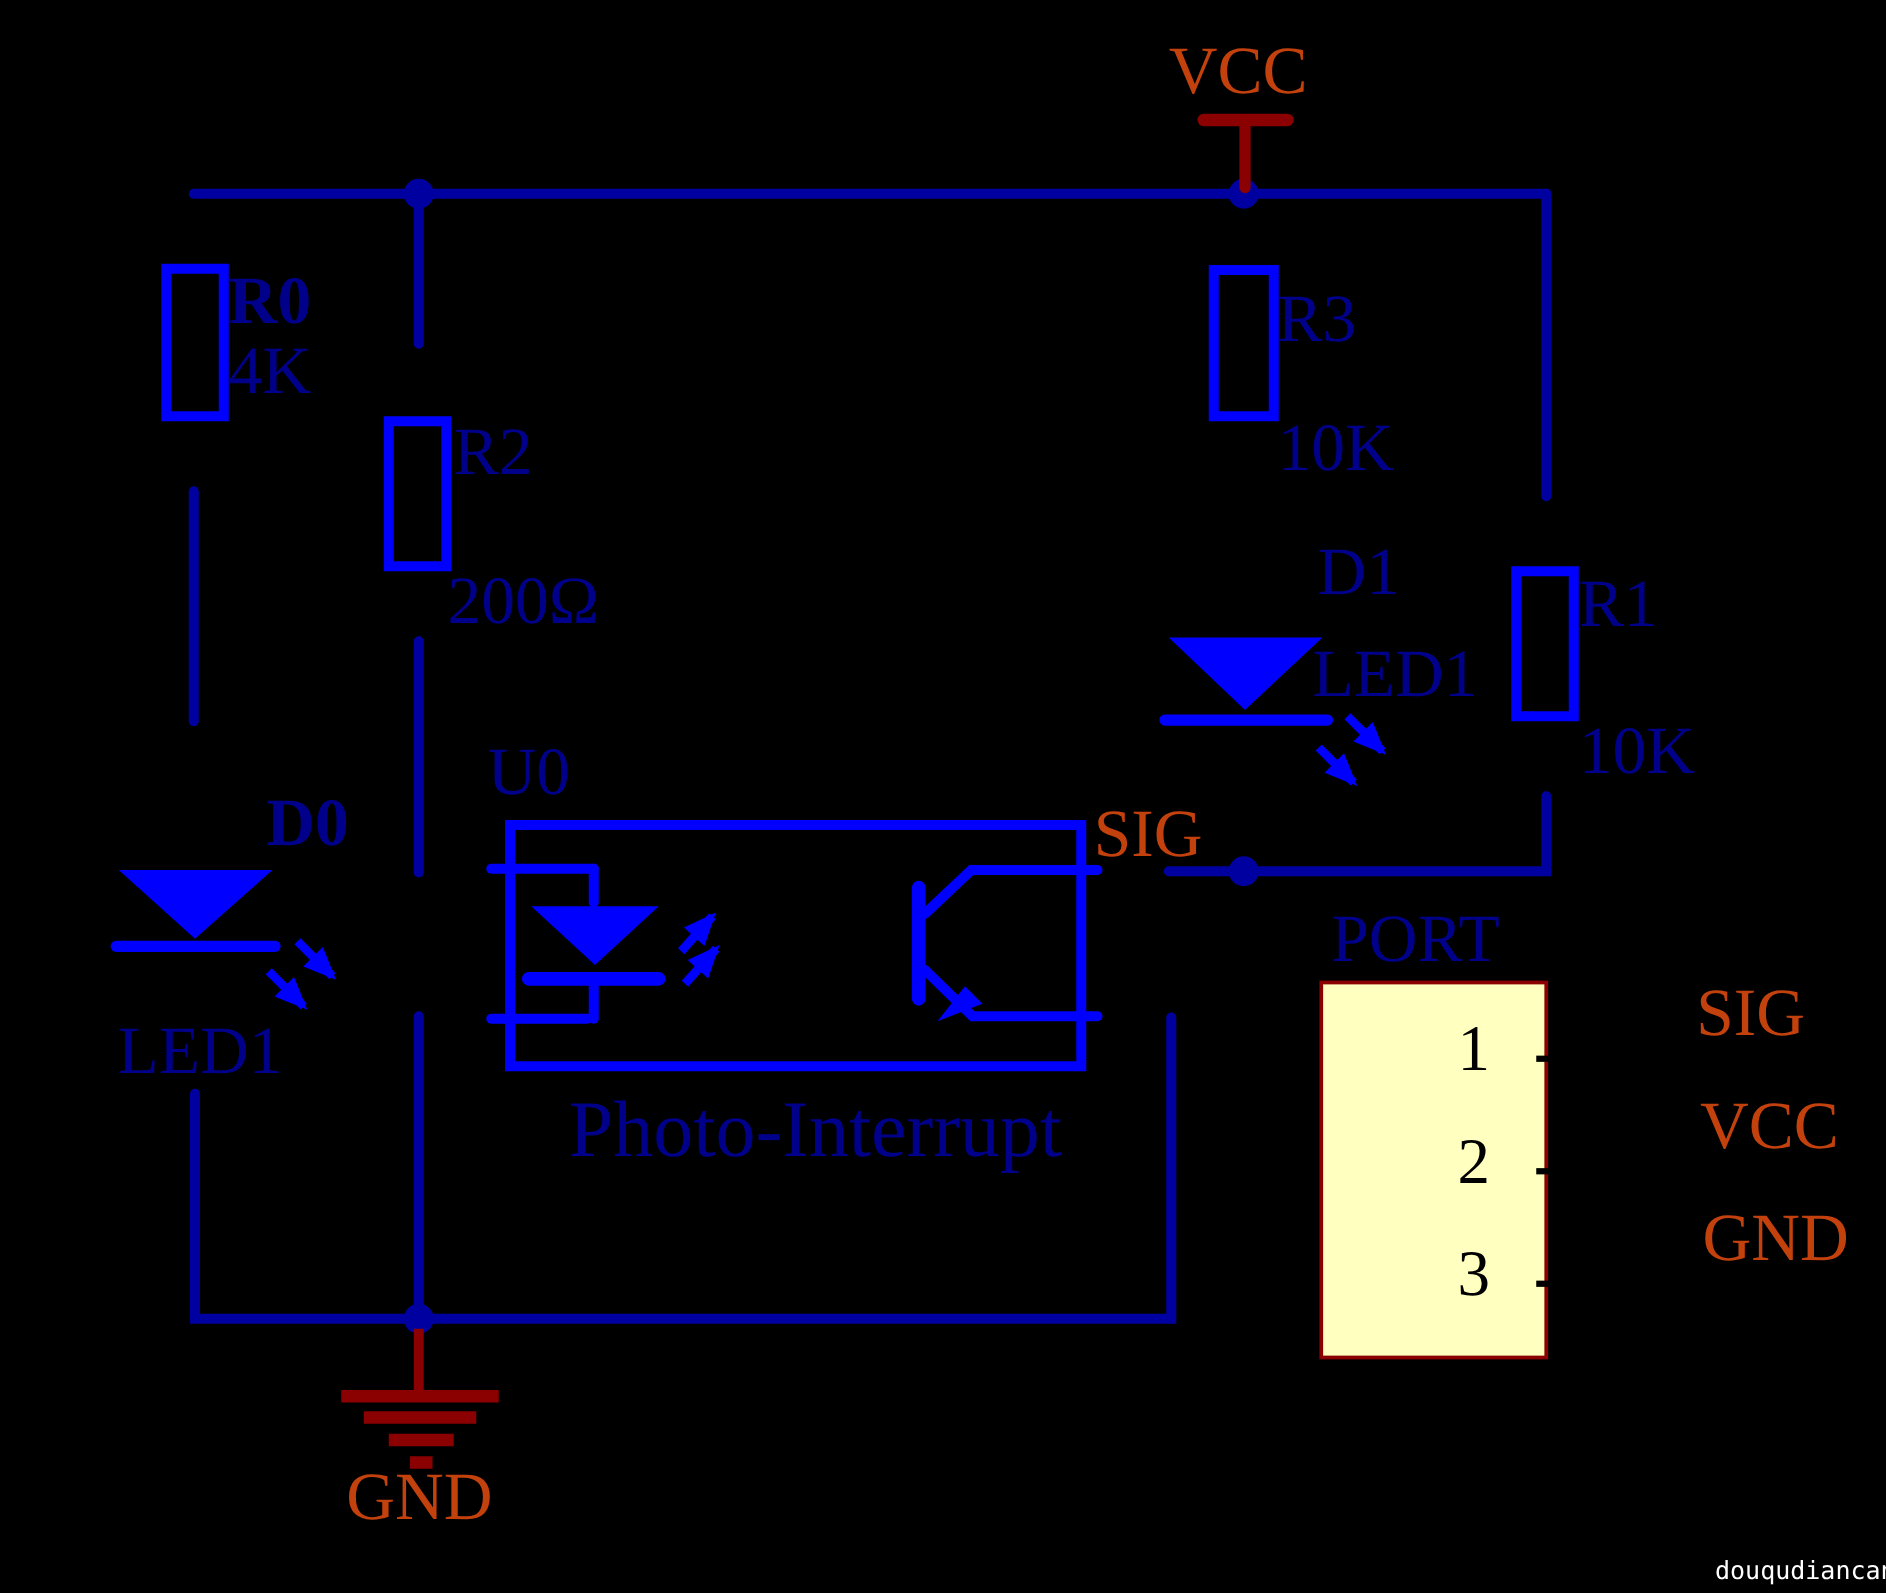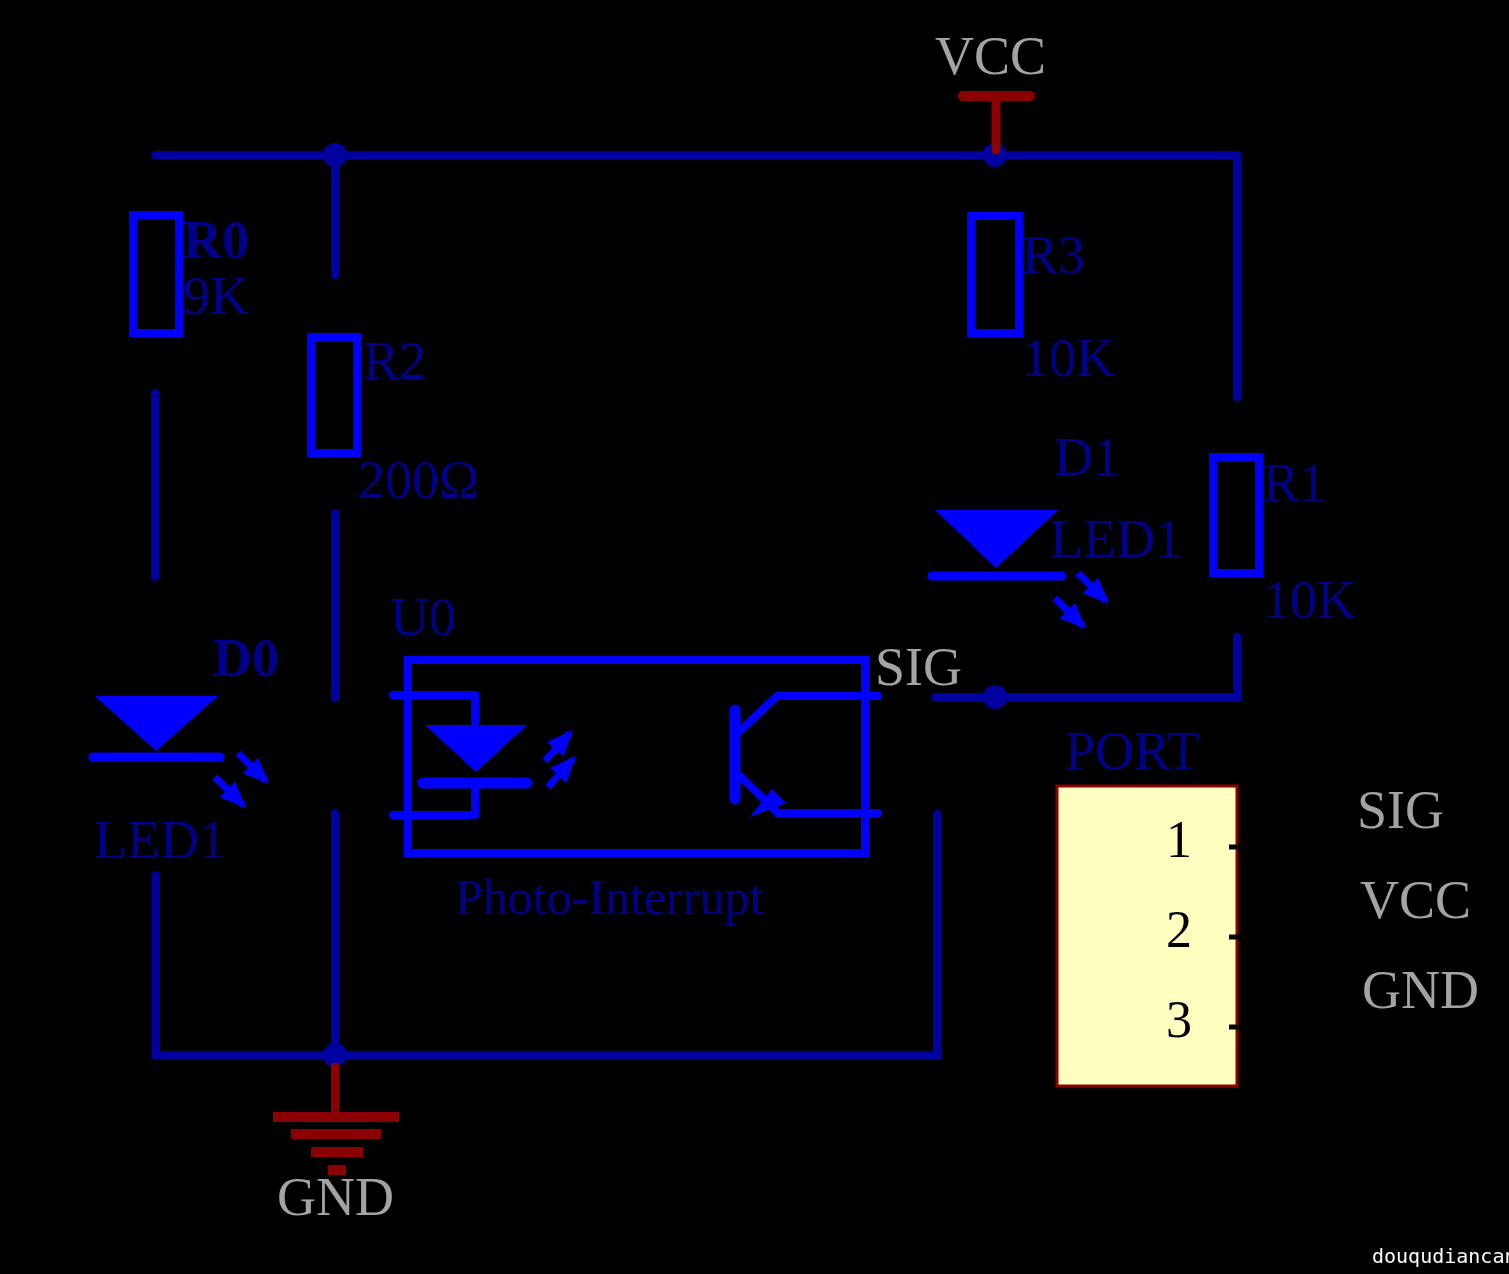--- a/index.html
+++ b/index.html
@@ -12,21 +12,21 @@
   }
   #schematic-svg{position:absolute;left:0;top:0;}
   .lbl{
     position:absolute;
     line-height:1;
     white-space:nowrap;
     font-family:"Liberation Serif",serif;
     font-size:54px;
   }
   .navy{color:#00008B;}
-  .red{color:#a3a3a3;}
+  .red{color:#c2410c;}
   .pin-num{
     position:absolute;
     width:52px;
     text-align:right;
     line-height:1;
     font-size:52px;
     color:#000000;
     font-family:"Liberation Serif",serif;
   }
   .watermark{
@@ -131,39 +131,39 @@
         <path d="M1229,847 H1247"></path>
         <path d="M1229,937 H1247"></path>
         <path d="M1229,1027 H1247"></path>
       </g>
     </g>
   </svg>
 
   <div class="lbl red" style="left:935px;top:29px;">VCC</div>
 
   <div class="lbl navy" style="left:183px;top:213px;font-weight:bold;">R0</div>
-  <div class="lbl navy" style="left:183px;top:269px;">9K</div>
+  <div class="lbl navy" style="left:183px;top:269px;">4K</div>
 
   <div class="lbl navy" style="left:363px;top:334px;">R2</div>
   <div class="lbl navy" style="left:358px;top:453px;">200Ω</div>
 
   <div class="lbl navy" style="left:1022px;top:216px;margin-top:12px;">R3</div>
   <div class="lbl navy" style="left:1022px;top:331px;">10K</div>
 
   <div class="lbl navy" style="left:1263px;top:456px;">R1</div>
   <div class="lbl navy" style="left:1263px;top:573px;">10K</div>
 
   <div class="lbl navy" style="left:213px;top:631px;font-weight:bold;">D0</div>
   <div class="lbl navy" style="left:94px;top:813px;">LED1</div>
 
   <div class="lbl navy" style="left:1054px;top:430px;">D1</div>
   <div class="lbl navy" style="left:1050px;top:512px;">LED1</div>
 
   <div class="lbl navy" style="left:390px;top:590px;">U0</div>
-  <div class="lbl navy" style="left:455px;top:872px;font-size:50px;">Photo-Interrupt</div>
+  <div class="lbl navy" style="left:455px;top:872px;font-size:64px;">Photo-Interrupt</div>
 
   <div class="lbl red" style="left:875px;top:640px;">SIG</div>
 
   <div class="lbl navy" style="left:1065px;top:724px;">PORT</div>
   <div class="pin-num" style="left:1140px;top:814px;">1</div>
   <div class="pin-num" style="left:1140px;top:904px;">2</div>
   <div class="pin-num" style="left:1140px;top:994px;">3</div>
 
   <div class="lbl red" style="left:1357px;top:783px;">SIG</div>
   <div class="lbl red" style="left:1360px;top:873px;">VCC</div>

